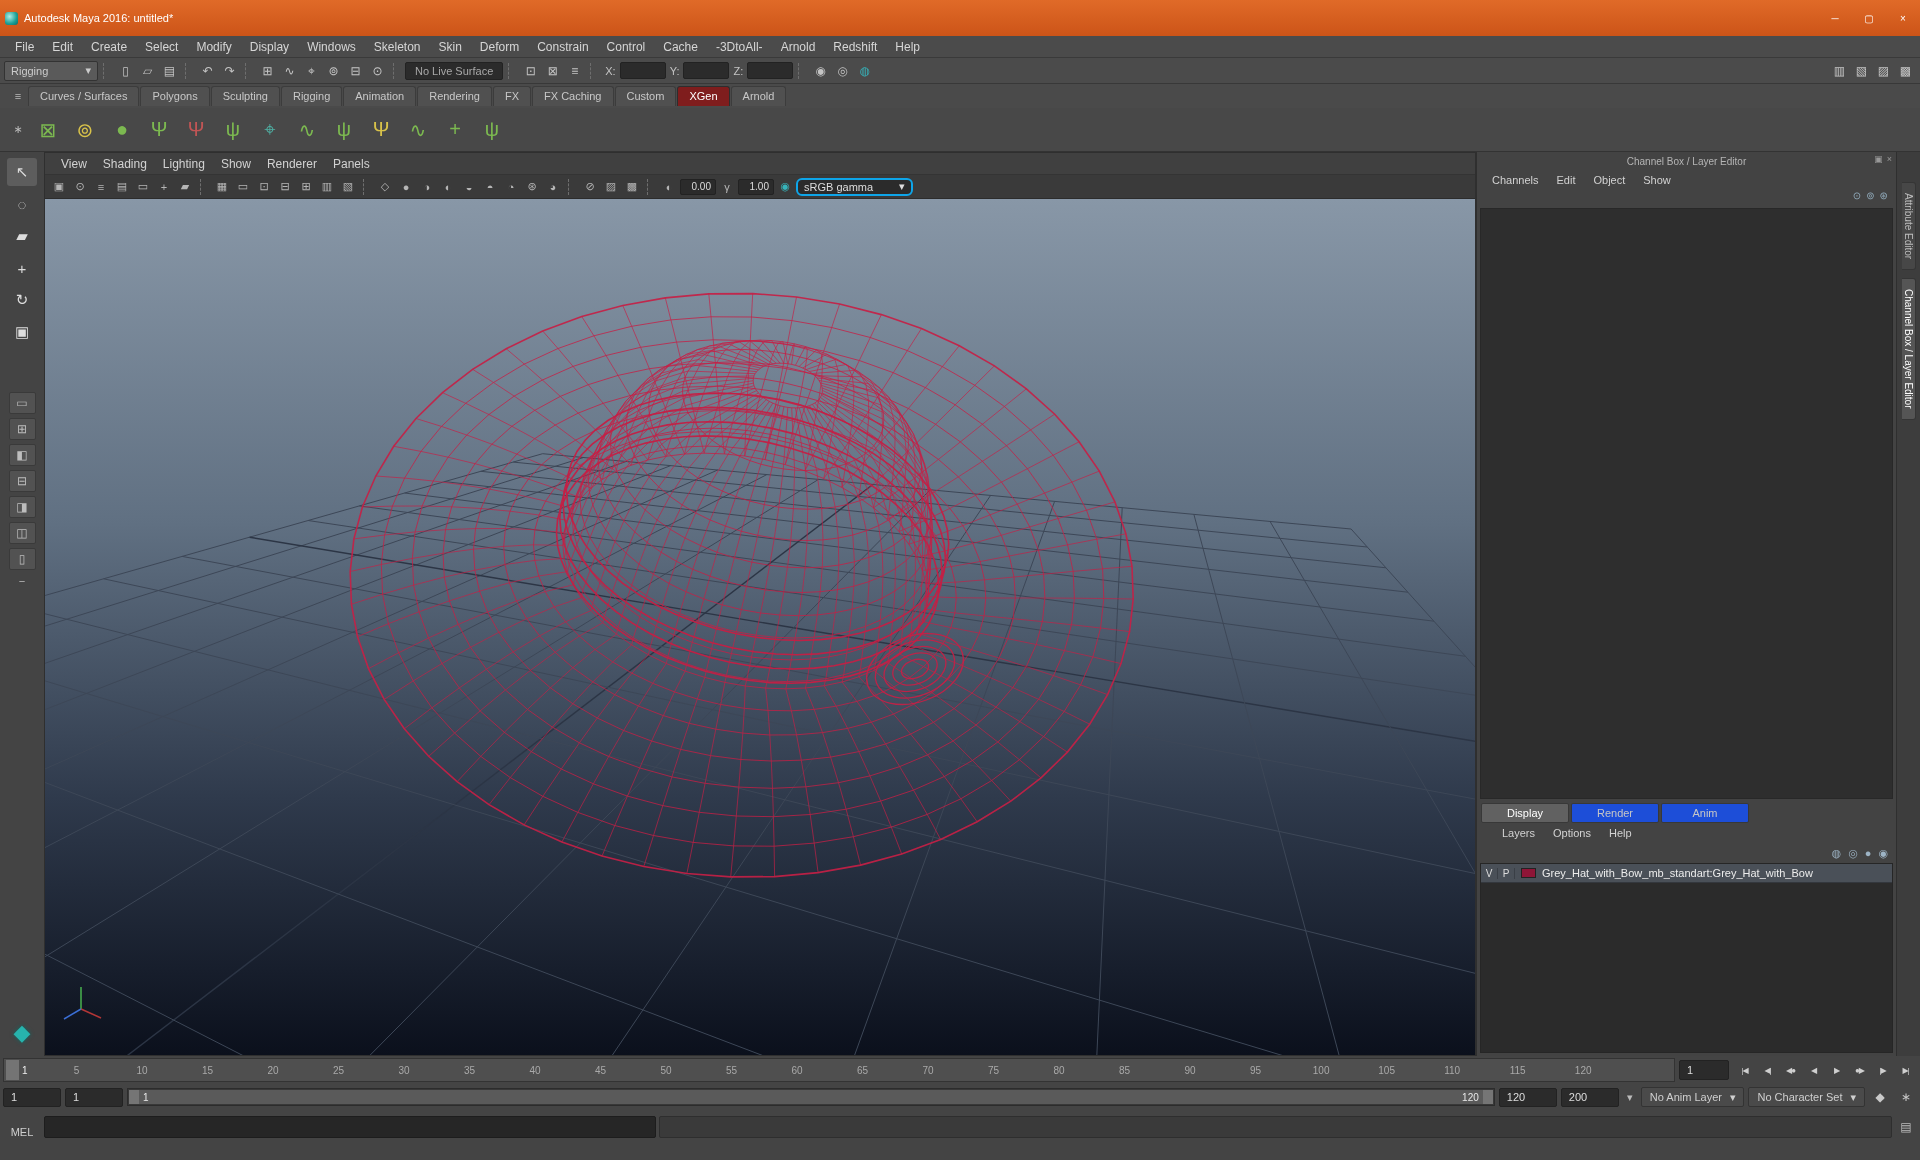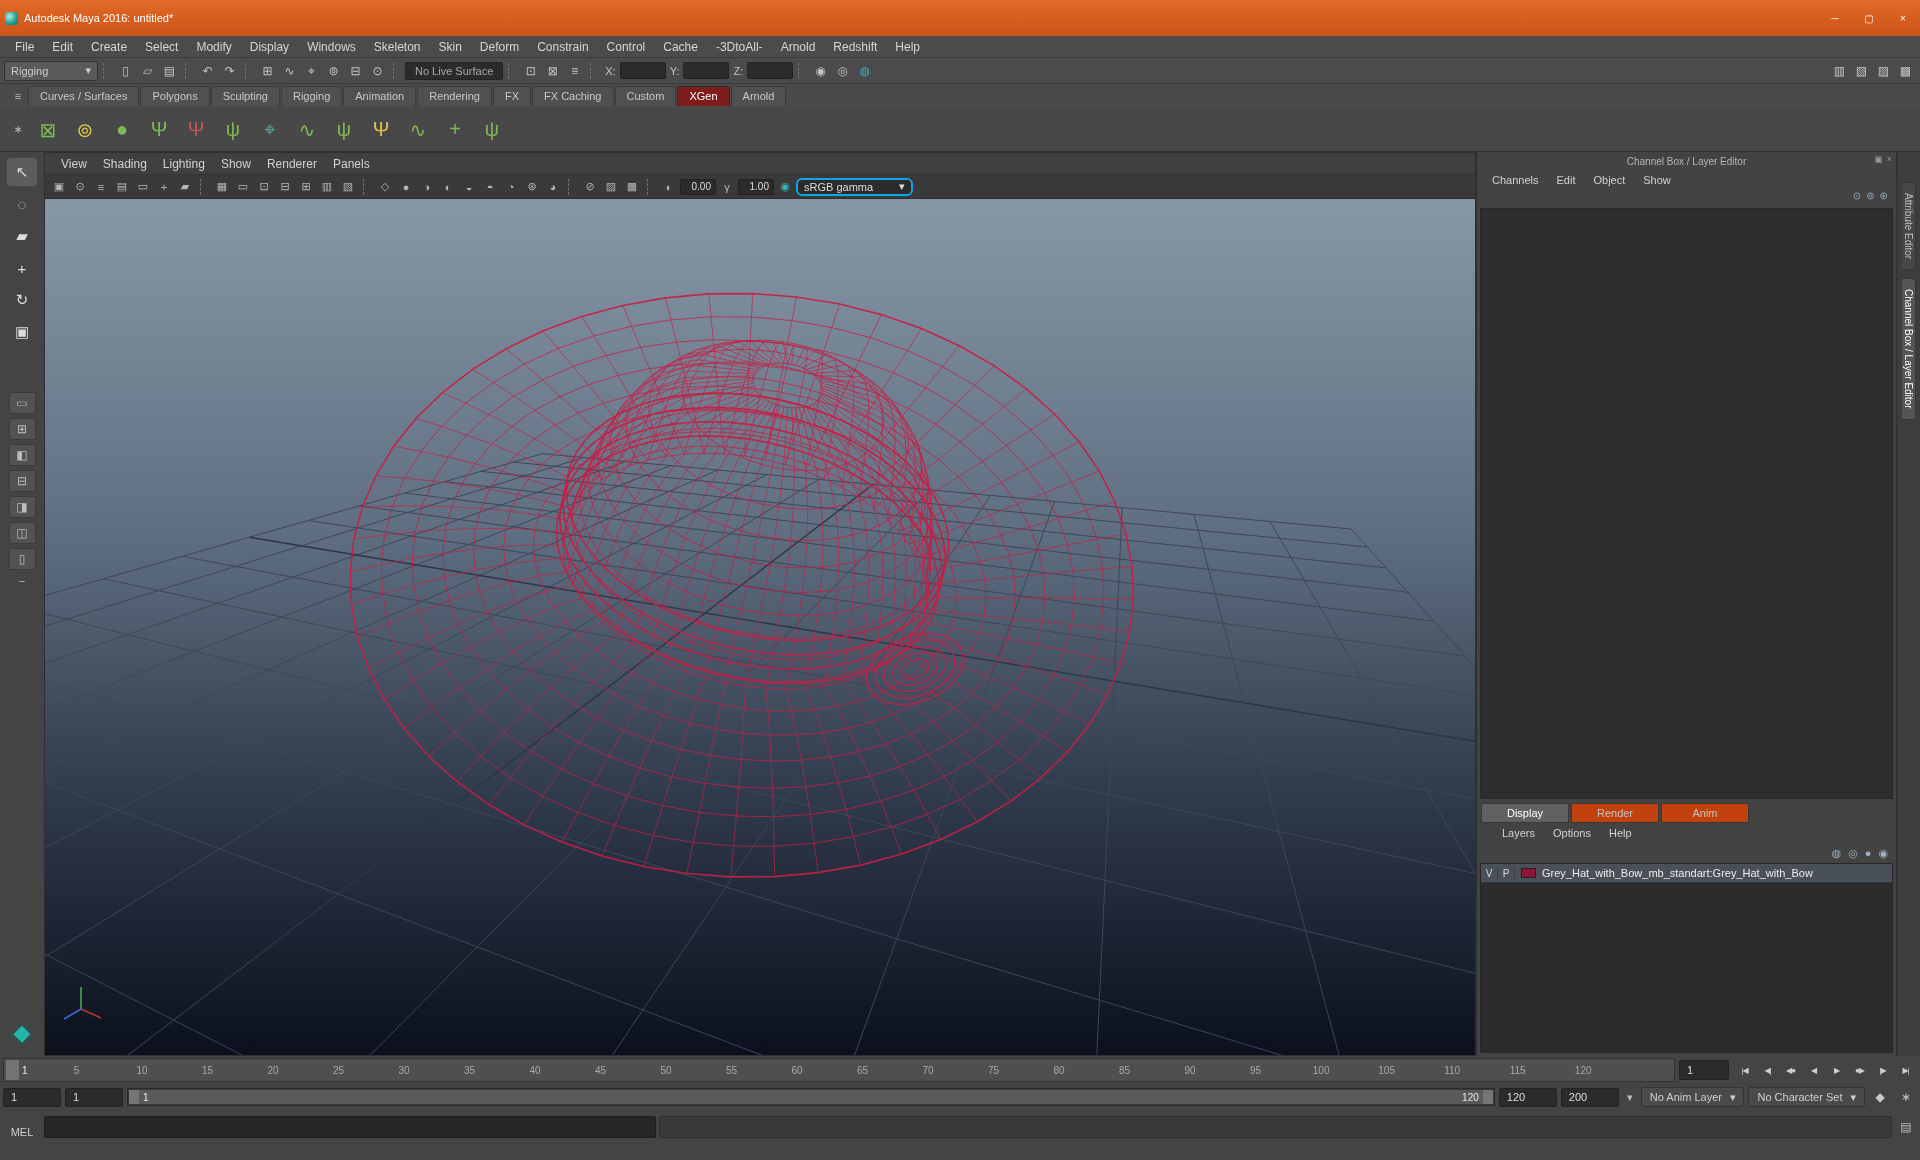--- a/index.html
+++ b/index.html
@@ -66,21 +66,21 @@
 
   
   .channelbox{width:420px;background:#434343;border-left:1px solid #2f2f2f;display:flex;flex-direction:column;flex:none}
   .cb-header{height:18px;position:relative;display:flex;align-items:center;justify-content:center;font-size:10px;color:#b5b5b5}
   .cb-header-icons{position:absolute;right:4px;top:2px;display:flex;gap:4px;font-size:9px;color:#999}
   .cb-menus{height:20px;display:flex;align-items:center;padding-left:6px}
   .cb-menu-item{padding:0 9px;color:#d2d2d2}
   .cb-quick{height:16px;display:flex;justify-content:flex-end;gap:5px;padding-right:8px;font-size:10px;color:#8fa8b8}
   .cb-empty{flex:1;margin:2px 3px;background:#2e2e2e;border:1px solid #282828}
   .layer-tabs{display:flex;gap:2px;padding:2px 4px 0}
-  .layer-tab{width:88px;text-align:center;padding:3px 0;background:#c2410c;border:1px solid #383838;border-radius:2px;color:#c6c6c6}
+  .layer-tab{width:88px;text-align:center;padding:3px 0;background:#1d4ed8;border:1px solid #383838;border-radius:2px;color:#c6c6c6}
   .layer-tab.active{background:#616161;color:#fff}
   .layer-menus{height:20px;display:flex;align-items:center;padding-left:16px}
   .layer-menu-item{padding:0 9px;color:#d2d2d2}
   .layer-icon-row{height:20px;display:flex;justify-content:flex-end;align-items:center;gap:7px;padding-right:8px;color:#9db3c4;font-size:11px}
   .layer-list{height:190px;margin:0 3px 3px;background:#2b2b2b;border:1px solid #262626;overflow:hidden}
   .layer-row{height:19px;display:flex;align-items:center;background:#4a5058;border-bottom:1px solid #33373d}
   .layer-cell{width:17px;text-align:center;font-size:10px;color:#ddd;border-right:1px solid #3a3f46}
   .layer-swatch{width:15px;height:10px;background:var(--c-layer_swatch);margin:0 6px;border:1px solid #222}
   .layer-name{color:#ececec;white-space:nowrap;overflow:hidden;text-overflow:ellipsis}
 

